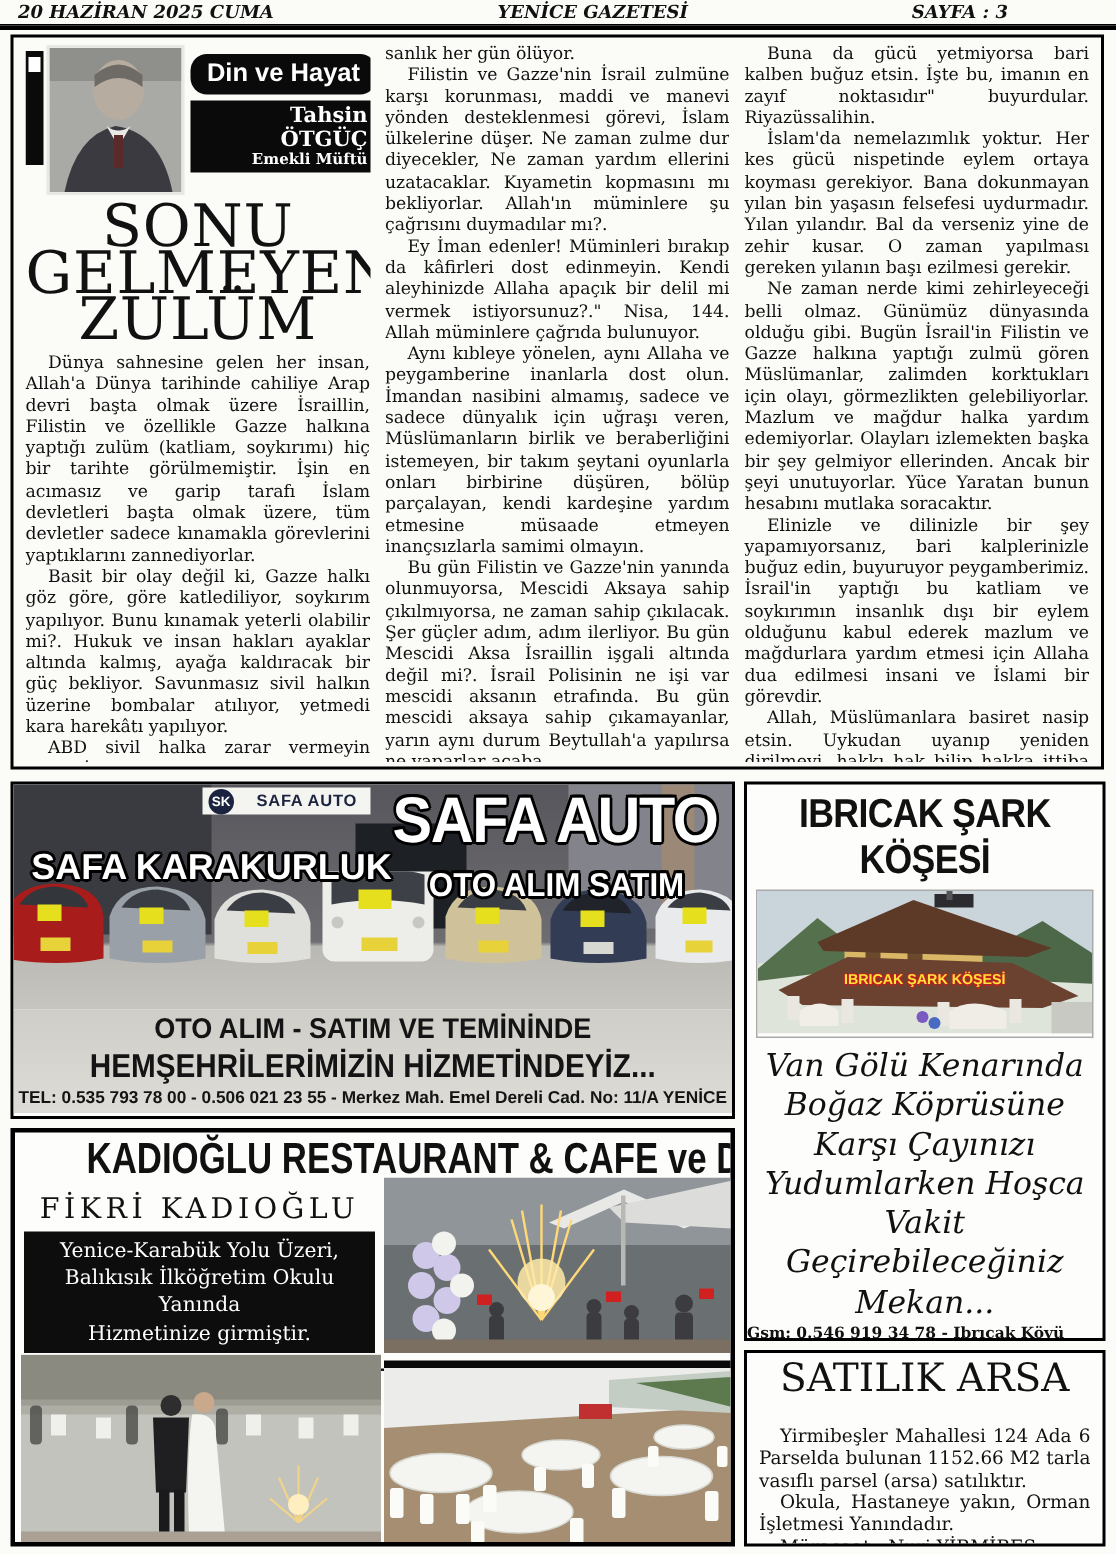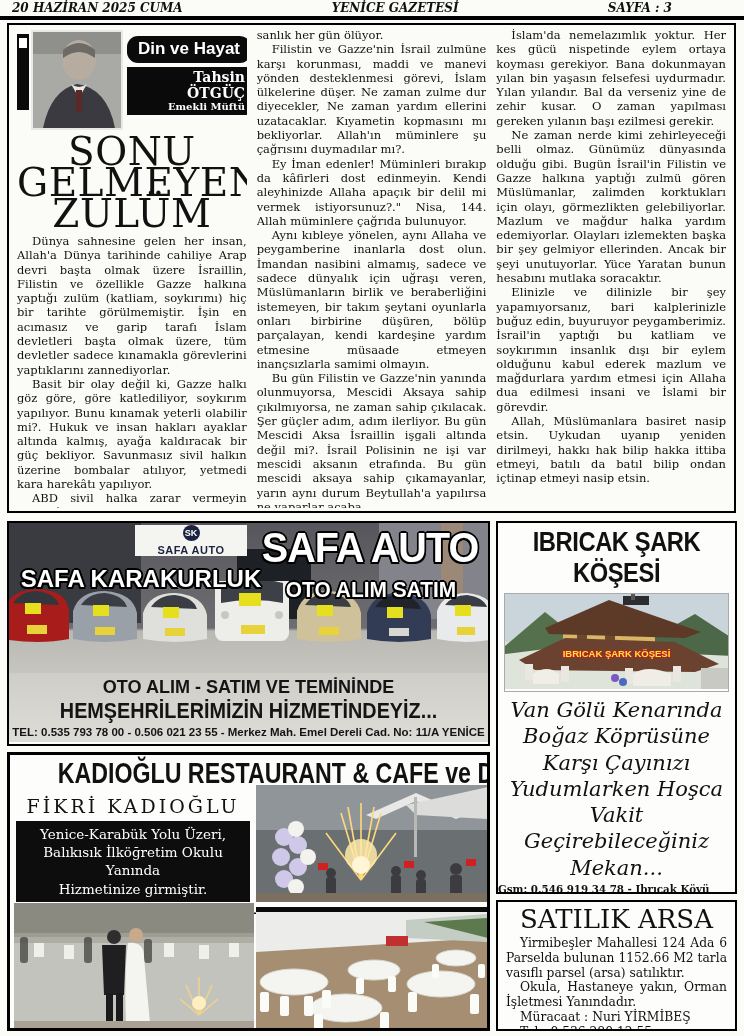--- a/index.html
+++ b/index.html
@@ -29,22 +29,22 @@
   .a-role{font-weight:bold;font-size:10px;}
   .headline{text-align:center;font-size:39px;line-height:31px;margin:4px 0 5px;font-weight:500;letter-spacing:.5px;}
   
   .ad{position:absolute;border:2px solid #000;box-sizing:border-box;background:#fdfdfb;overflow:hidden;}
   
   .safa-photo{position:relative;width:100%;height:150px;background:linear-gradient(#56565c,#6e6e72 70%,#b9b8b3 72%,#c6c5c0);}
   .s-store{position:absolute;left:0;top:0;width:132px;height:100px;background:#3a3a41;}
   .s-bldg2{position:absolute;left:370px;top:0;width:109px;height:96px;background:#83838b;}
   .s-pillar{position:absolute;left:432px;top:0;width:22px;height:96px;background:#9c8876;}
   .s-door{position:absolute;left:228px;top:26px;width:74px;height:70px;background:#1d2024;}
-  .s-sign{position:absolute;left:126px;top:2px;width:112px;height:31px;background:#f4f4f0;
-       display:flex;align-items:center;gap:3px;padding:0 4px;box-sizing:border-box;flex-direction:column;}
+  .s-sign{position:absolute;left:126px;top:2px;width:112px;height:18px;background:#f4f4f0;
+       display:flex;align-items:center;gap:15px;padding:0 4px;box-sizing:border-box;}
   .s-logo{width:17px;height:17px;border-radius:50%;background:#1c2340;color:#fff;
        font-family:"Liberation Sans",sans-serif;font-size:9px;font-weight:bold;display:flex;align-items:center;justify-content:center;}
   .s-signtxt{font-family:"Liberation Sans",sans-serif;font-weight:bold;font-size:11px;color:#1c2340;letter-spacing:.5px;}
   .outl{color:#fff;font-family:"Liberation Sans",sans-serif;font-weight:bold;
        text-shadow:2px 0 0 #000,-2px 0 0 #000,0 2px 0 #000,0 -2px 0 #000,
                    1.5px 1.5px 0 #000,-1.5px 1.5px 0 #000,1.5px -1.5px 0 #000,-1.5px -1.5px 0 #000;}
   .s-karakurluk{position:absolute;left:2px;top:42px;width:260px;font-size:24px;text-align:center;}
   .s-big{position:absolute;left:242px;top:0px;width:238px;font-size:43px;text-align:center;
        transform:scaleX(.92);transform-origin:center;letter-spacing:-1px;}
   .s-sub{position:absolute;left:252px;top:54px;width:220px;font-size:22px;text-align:center;transform:scaleX(.95);}
@@ -68,21 +68,21 @@
        transform:scaleX(.8);transform-origin:center;margin:2px 0 1px;white-space:nowrap;}
   .k-name{text-align:center;font-size:19px;letter-spacing:3px;margin:0 0 4px;}
   .k-box{background:#0d0d0d;color:#fff;text-align:center;font-size:13.5px;line-height:1.35;
        padding:4px 2px;margin:0 4px;}
   .k-slogan{text-align:center;font-family:"Liberation Sans",sans-serif;font-weight:bold;font-size:13.5px;
        transform:scaleX(.85);transform-origin:center;margin:4px 0 3px;white-space:nowrap;}
   .k-phone{background:#0d0d0d;color:#fff;text-align:center;font-family:"Liberation Sans",sans-serif;
        font-weight:bold;font-style:italic;font-size:14.5px;letter-spacing:1px;margin:0 14px;padding:2px 0;}
   .photo{position:absolute;overflow:hidden;}
   
-  .sa-title{text-align:center;font-size:26px;margin:2px 0 2px;}
+  .sa-title{text-align:center;font-size:26px;margin:2px 0 16px;}
   .sa-body{font-size:12.3px;line-height:1.2;margin:0 8px;}
   .sa-body p{margin:0;text-indent:14px;text-align:justify;}
 </style>
 </head>
 <body>
 
 <div class="page">
 
   <div class="hdr">
     <span>20 HAZİRAN 2025 CUMA</span>
@@ -127,20 +127,21 @@
     </div>
     <div class="col">
       <p style="text-indent:0">sanlık her gün ölüyor.</p>
       <p>Filistin ve Gazze'nin İsrail zulmüne karşı korunması, maddi ve manevi yönden desteklenmesi görevi, İslam ülkelerine düşer. Ne zaman zulme dur diyecekler, Ne zaman yardım ellerini uzatacaklar. Kıyametin kopmasını mı bekliyorlar. Allah'ın müminlere şu çağrısını duymadılar mı?.</p>
       <p>Ey İman edenler! Müminleri bırakıp da kâfirleri dost edinmeyin. Kendi aleyhinizde Allaha apaçık bir delil mi vermek istiyorsunuz?." Nisa, 144. Allah müminlere çağrıda bulunuyor.</p>
       <p>Aynı kıbleye yönelen, aynı Allaha ve peygamberine inanlarla dost olun. İmandan nasibini almamış, sadece ve sadece dünyalık için uğraşı veren, Müslümanların birlik ve beraberliğini istemeyen, bir takım şeytani oyunlarla onları birbirine düşüren, bölüp parçalayan, kendi kardeşine yardım etmesine müsaade etmeyen inançsızlarla samimi olmayın.</p>
       <p>Bu gün Filistin ve Gazze'nin yanında olunmuyorsa, Mescidi Aksaya sahip çıkılmıyorsa, ne zaman sahip çıkılacak. Şer güçler adım, adım ilerliyor. Bu gün Mescidi Aksa İsraillin işgali altında değil mi?. İsrail Polisinin ne işi var mescidi aksanın etrafında. Bu gün mescidi aksaya sahip çıkamayanlar, yarın aynı durum Beytullah'a yapılırsa ne yaparlar acaba.</p>
 
     </div>
     <div class="col">
+      <p>Buna da gücü yetmiyorsa bari kalben buğuz etsin. İşte bu, imanın en zayıf noktasıdır" buyurdular. Riyazüssalihin.</p>
       <p>İslam'da nemelazımlık yoktur. Her kes gücü nispetinde eylem ortaya koyması gerekiyor. Bana dokunmayan yılan bin yaşasın felsefesi uydurmadır. Yılan yılandır. Bal da verseniz yine de zehir kusar. O zaman yapılması gereken yılanın başı ezilmesi gerekir.</p>
       <p>Ne zaman nerde kimi zehirleyeceği belli olmaz. Günümüz dünyasında olduğu gibi. Bugün İsrail'in Filistin ve Gazze halkına yaptığı zulmü gören Müslümanlar, zalimden korktukları için olayı, görmezlikten gelebiliyorlar. Mazlum ve mağdur halka yardım edemiyorlar. Olayları izlemekten başka bir şey gelmiyor ellerinden. Ancak bir şeyi unutuyorlar. Yüce Yaratan bunun hesabını mutlaka soracaktır.</p>
       <p>Elinizle ve dilinizle bir şey yapamıyorsanız, bari kalplerinizle buğuz edin, buyuruyor peygamberimiz. İsrail'in yaptığı bu katliam ve soykırımın insanlık dışı bir eylem olduğunu kabul ederek mazlum ve mağdurlara yardım etmesi için Allaha dua edilmesi insani ve İslami bir görevdir.</p>
       <p>Allah, Müslümanlara basiret nasip etsin. Uykudan uyanıp yeniden dirilmeyi, hakkı hak bilip hakka ittiba etmeyi, batılı da batıl bilip ondan içtinap etmeyi nasip etsin.</p>
 
     </div>
   </div>
 
   <div class="ad" style="left:7px;top:521px;width:483px;height:225px;">
     <div class="safa-photo">

